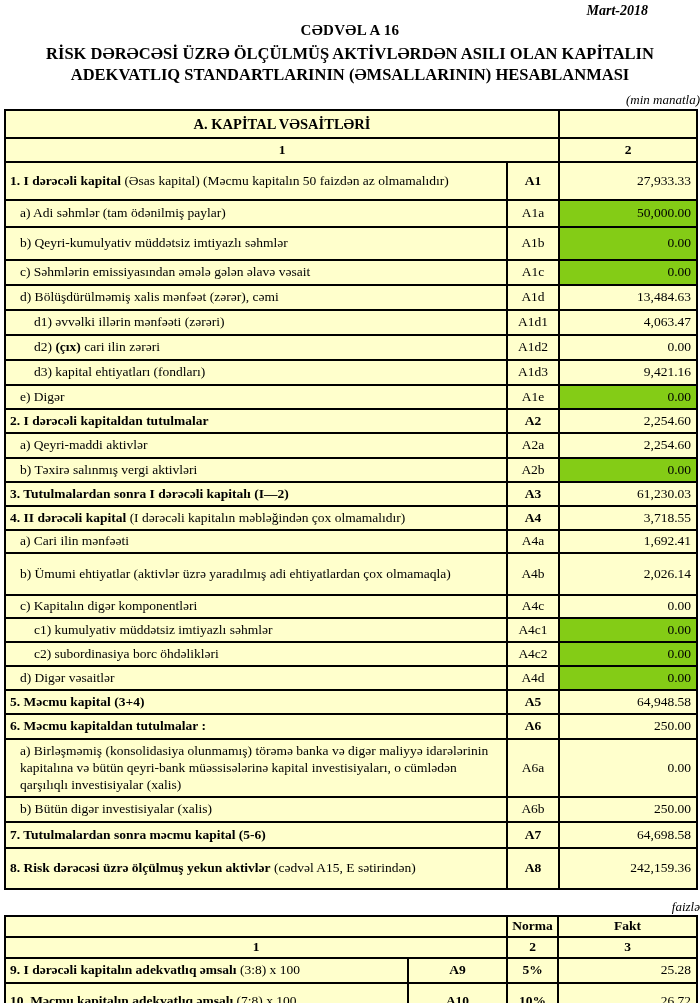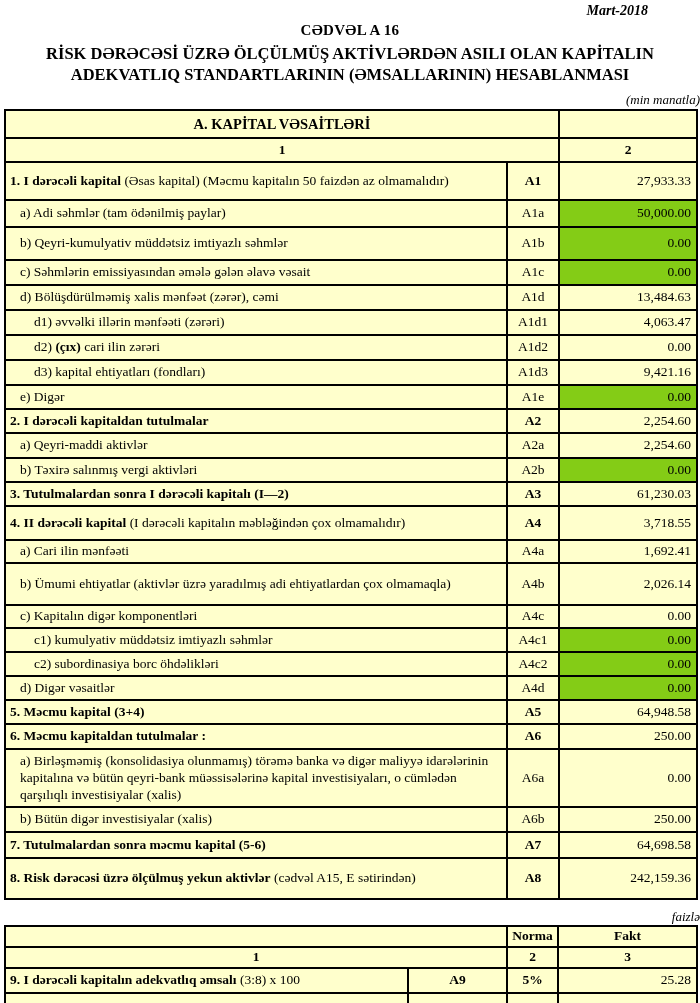--- a/index.html
+++ b/index.html
@@ -161,21 +161,21 @@
         <tr style="height: 24px;">
           <td class="label ind1"><span>b) Təxirə salınmış vergi aktivləri</span></td>
           <td class="code">A2b</td>
           <td class="value white">0.00</td>
         </tr>
         <tr style="height: 24px;">
           <td class="label ind0"><span class="b">3. Tutulmalardan  sonra I dərəcəli kapitalı (I—2)</span></td>
           <td class="code b">A3</td>
           <td class="value">61,230.03</td>
         </tr>
-        <tr style="height: 34px; padding-left: 14px;">
+        <tr style="height: 24px; padding-left: 14px;">
           <td class="label ind0"><span class="b">4. II dərəcəli  kapital</span><span> (I dərəcəli  kapitalın  məbləğindən çox olmamalıdır)</span></td>
           <td class="code b">A4</td>
           <td class="value">3,718.55</td>
         </tr>
         <tr style="height: 23px;">
           <td class="label ind1"><span>a) Cari ilin mənfəəti</span></td>
           <td class="code">A4a</td>
           <td class="value">1,692.41</td>
         </tr>
         <tr style="height: 42px;">

